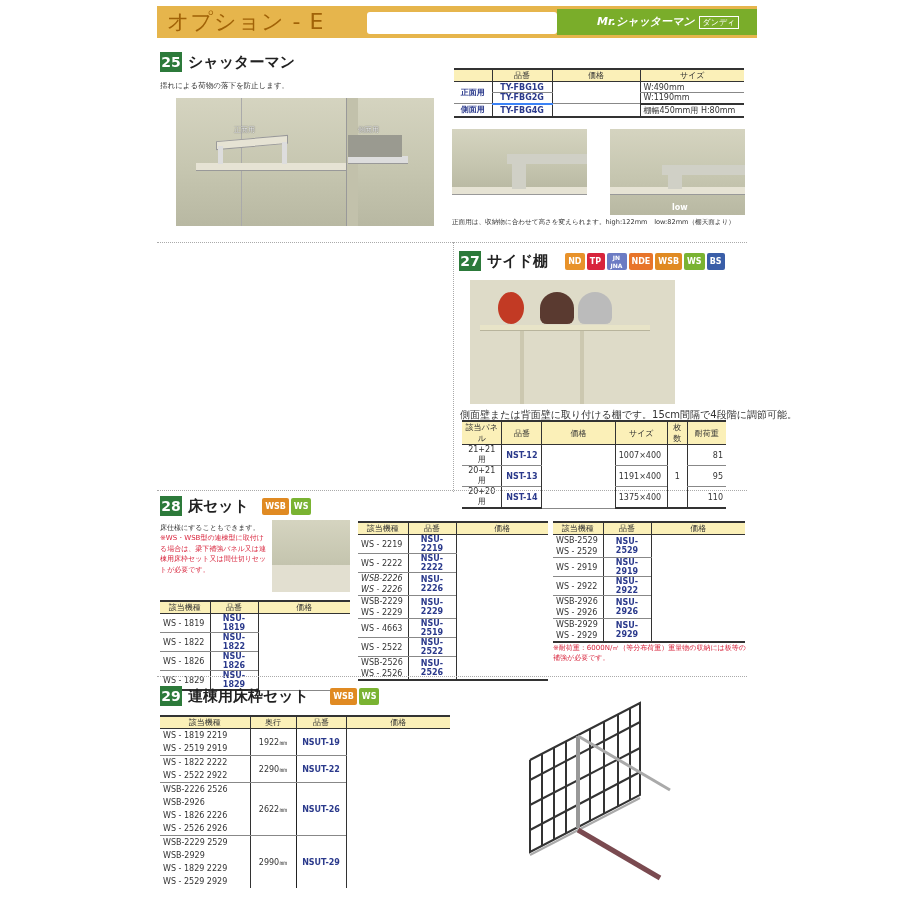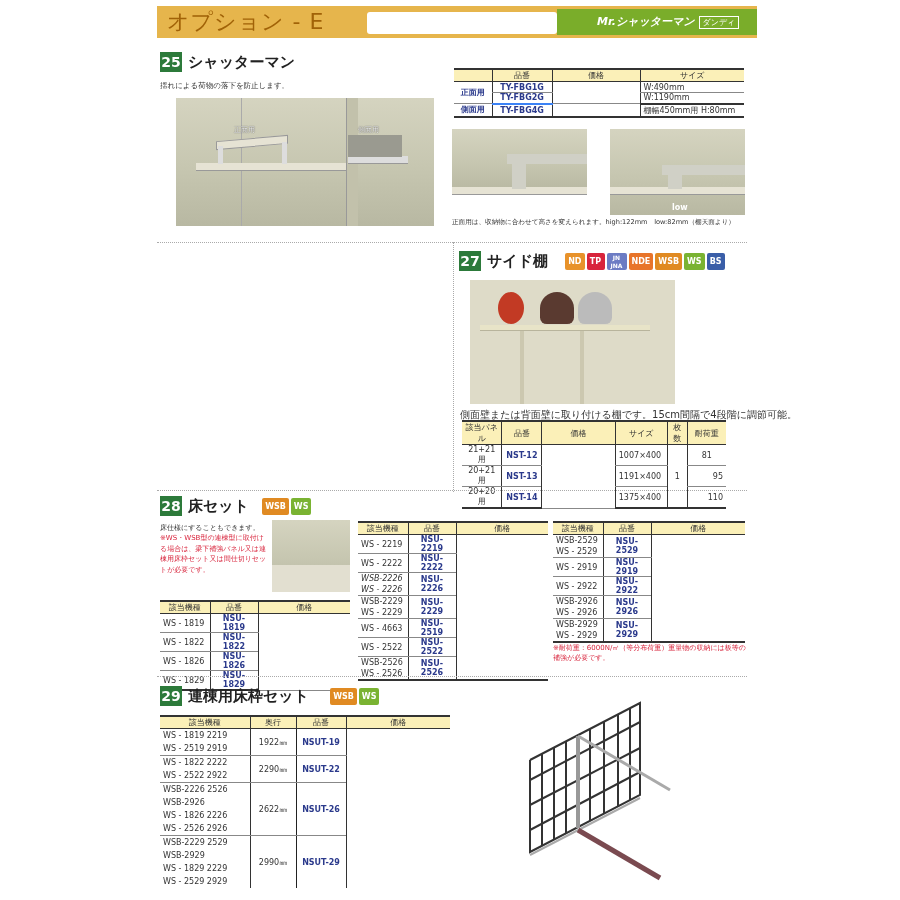--- a/index.html
+++ b/index.html
@@ -120,21 +120,21 @@
     <th class="vl" style="width:52px;">サイズ</th>
     <th class="vl" style="width:20px;">枚数</th>
     <th class="vl">耐荷重</th>
   </tr>
   <tr>
     <td style="text-align:center;">21+21用</td>
     <td class="pn vl">NST-12</td>
     <td class="vl" rowspan="3"></td>
     <td class="vl">1007×400</td>
     <td class="vl" rowspan="3" style="text-align:center;border-bottom:2px solid #333;">1</td>
-    <td class="vl" style="text-align:center;margin-top:24px;">81</td>
+    <td class="vl" style="text-align:right;margin-top:24px;">81</td>
   </tr>
   <tr>
     <td style="text-align:center;">20+21用</td>
     <td class="pn vl">NST-13</td>
     <td class="vl">1191×400</td>
     <td class="vl" style="text-align:right;">95</td>
   </tr>
   <tr>
     <td style="text-align:center;">20+20用</td>
     <td class="pn vl">NST-14</td>

